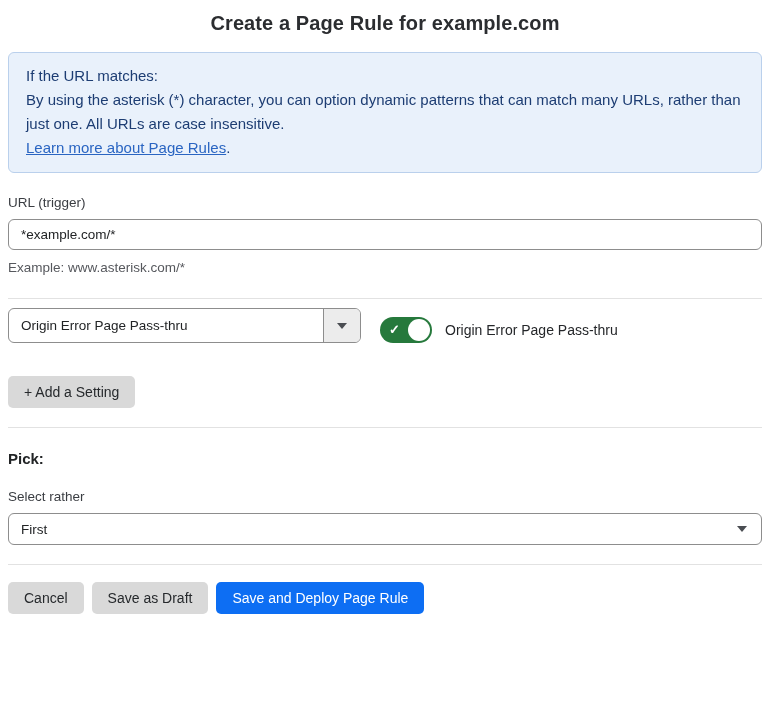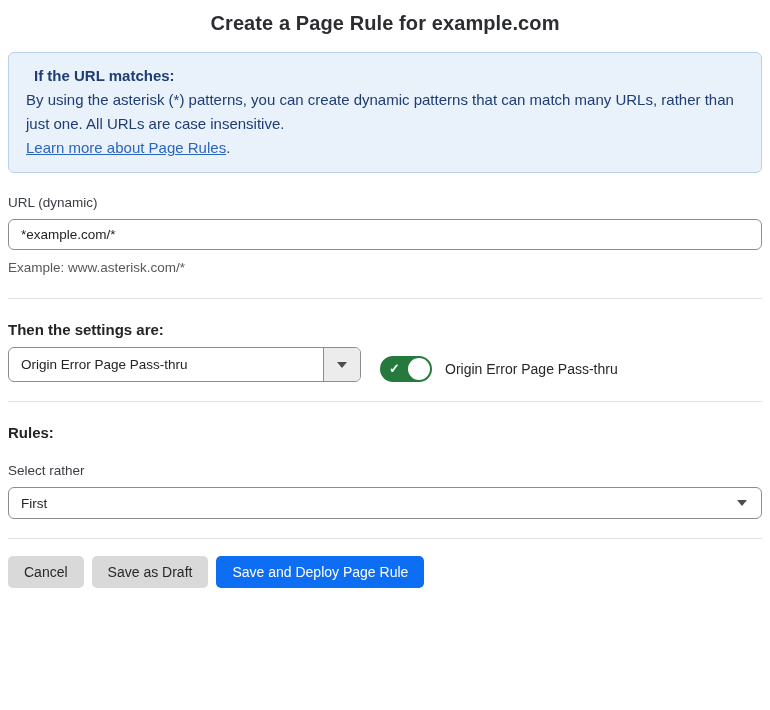--- a/index.html
+++ b/index.html
@@ -23,21 +23,21 @@
   .infobox {
     margin-top: 17px;
     background: #e9f1fb;
     border: 1px solid #bad0ec;
     border-radius: 6px;
     padding: 11px 17px 12px 17px;
     color: #1d3d73;
     font-size: 15px;
     line-height: 24px;
   }
-  .infobox .infobox-heading { font-weight: 700; margin-left: 8px; }
+  .infobox .infobox-heading { font-weight: 400; }
   .infobox a {
     color: #2a65c2;
   }
 
   .field-label {
     display: block;
     font-size: 13.5px;
     color: #3a3d42;
     margin-top: 22px;
   }
@@ -191,53 +191,53 @@
 </style>
 </head>
 <body>
 
 <div class="page">
 
   <h1 class="page-title">Create a Page Rule for example.com</h1>
 
   <div class="infobox">
     <p class="infobox-heading">If the URL matches:</p>
-    <p class="infobox-body">By using the asterisk (*) patterns, you can create dynamic patterns that can match many URLs, rather than just one. All URLs are case insensitive.</p>
+    <p class="infobox-body">By using the asterisk (*) character, you can option dynamic patterns that can match many URLs, rather than just one. All URLs are case insensitive.</p>
     <p class="infobox-linkline"><a href="#">Learn more about Page Rules</a><span>.</span></p>
   </div>
 
-  <label class="field-label">URL (dynamic)</label>
+  <label class="field-label">URL (trigger)</label>
   <input class="text-input" type="text" value="*example.com/*" style="">
   <div class="helper">Example: www.asterisk.com/*</div>
 
   <hr class="divider">
 
-  <h2 class="section-heading">Then the settings are:</h2>
 
 
   <div class="setting-row">
     <div class="dropdown">
       <span class="dropdown-value">Origin Error Page Pass-thru</span>
       <span class="dropdown-btn">
         <span class="caret"></span>
       </span>
     </div>
     <div class="toggle-group">
       <div class="toggle">
         <span class="check">✓</span>
         <span class="knob"></span>
       </div>
       <span class="toggle-label">Origin Error Page Pass-thru</span>
     </div>
   </div>
 
+  <button class="btn add-setting">+ Add a Setting</button>
 
   <hr class="divider">
 
-  <h2 class="section-heading">Rules:</h2>
+  <h2 class="section-heading">Pick:</h2>
 
   <label class="field-label">Select rather</label>
 
   <div class="select">
     <span>First</span>
     <span class="caret"></span>
   </div>
 
 
   <hr class="divider">

